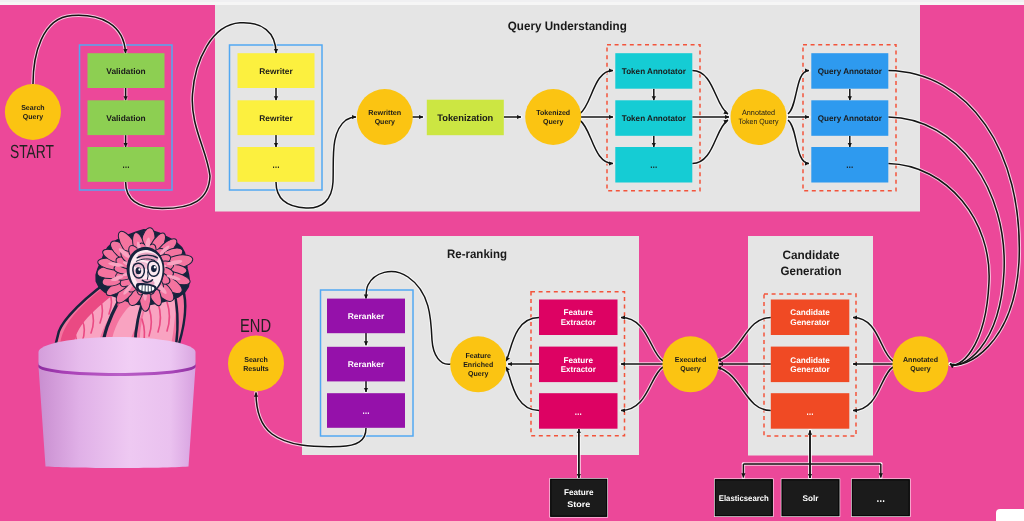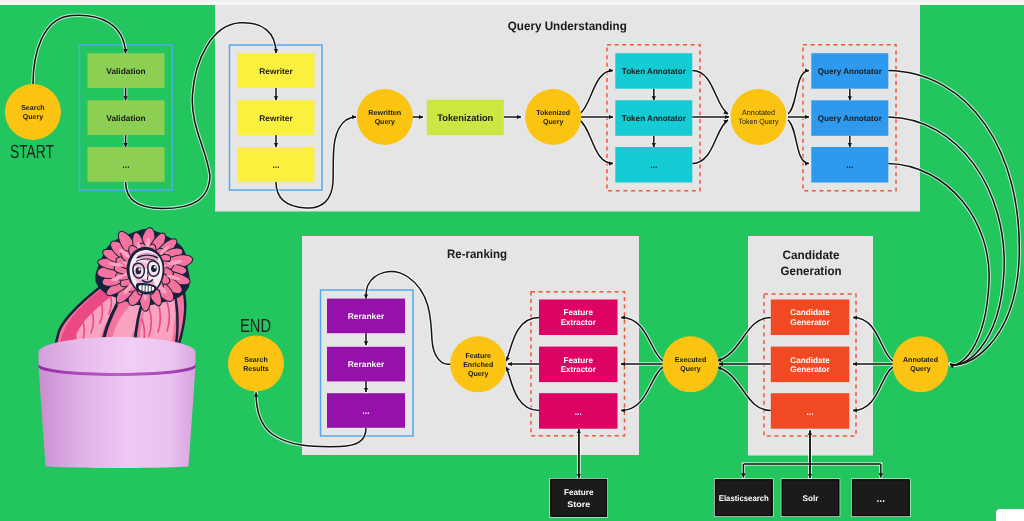--- a/index.html
+++ b/index.html
@@ -1,17 +1,17 @@
 <!DOCTYPE html>
 <html><head>
 <meta charset="utf-8">
 <style>
 html,body{margin:0;padding:0;background:#ffffff;}
 body{width:1024px;height:521px;font-family:"Liberation Sans",sans-serif;overflow:hidden;}
-#stage{position:relative;width:1024px;height:521px;background:#22c55e;}
+#stage{position:relative;width:1024px;height:521px;background:#ec4899;}
 #topstrip{position:absolute;left:0;top:0;width:1024px;height:5px;background:linear-gradient(to bottom,#f0f0f2 0,#f0f0f2 2px,#f6f6f6 2px,#f6f6f6 100%);}
 svg{position:absolute;left:0;top:0;display:block;}
 #cornercard{position:absolute;left:996px;top:509px;width:40px;height:20px;background:#ffffff;border-radius:4px 0 0 0;}
 text{font-family:"Liberation Sans",sans-serif;-webkit-font-smoothing:antialiased;text-rendering:geometricPrecision;}
 .ptitle{font-weight:bold;fill:#1a1a1a;text-anchor:middle;}
 .term{font-size:19px;fill:#222222;font-weight:400;}
 </style>
 </head>
 <body>
 

